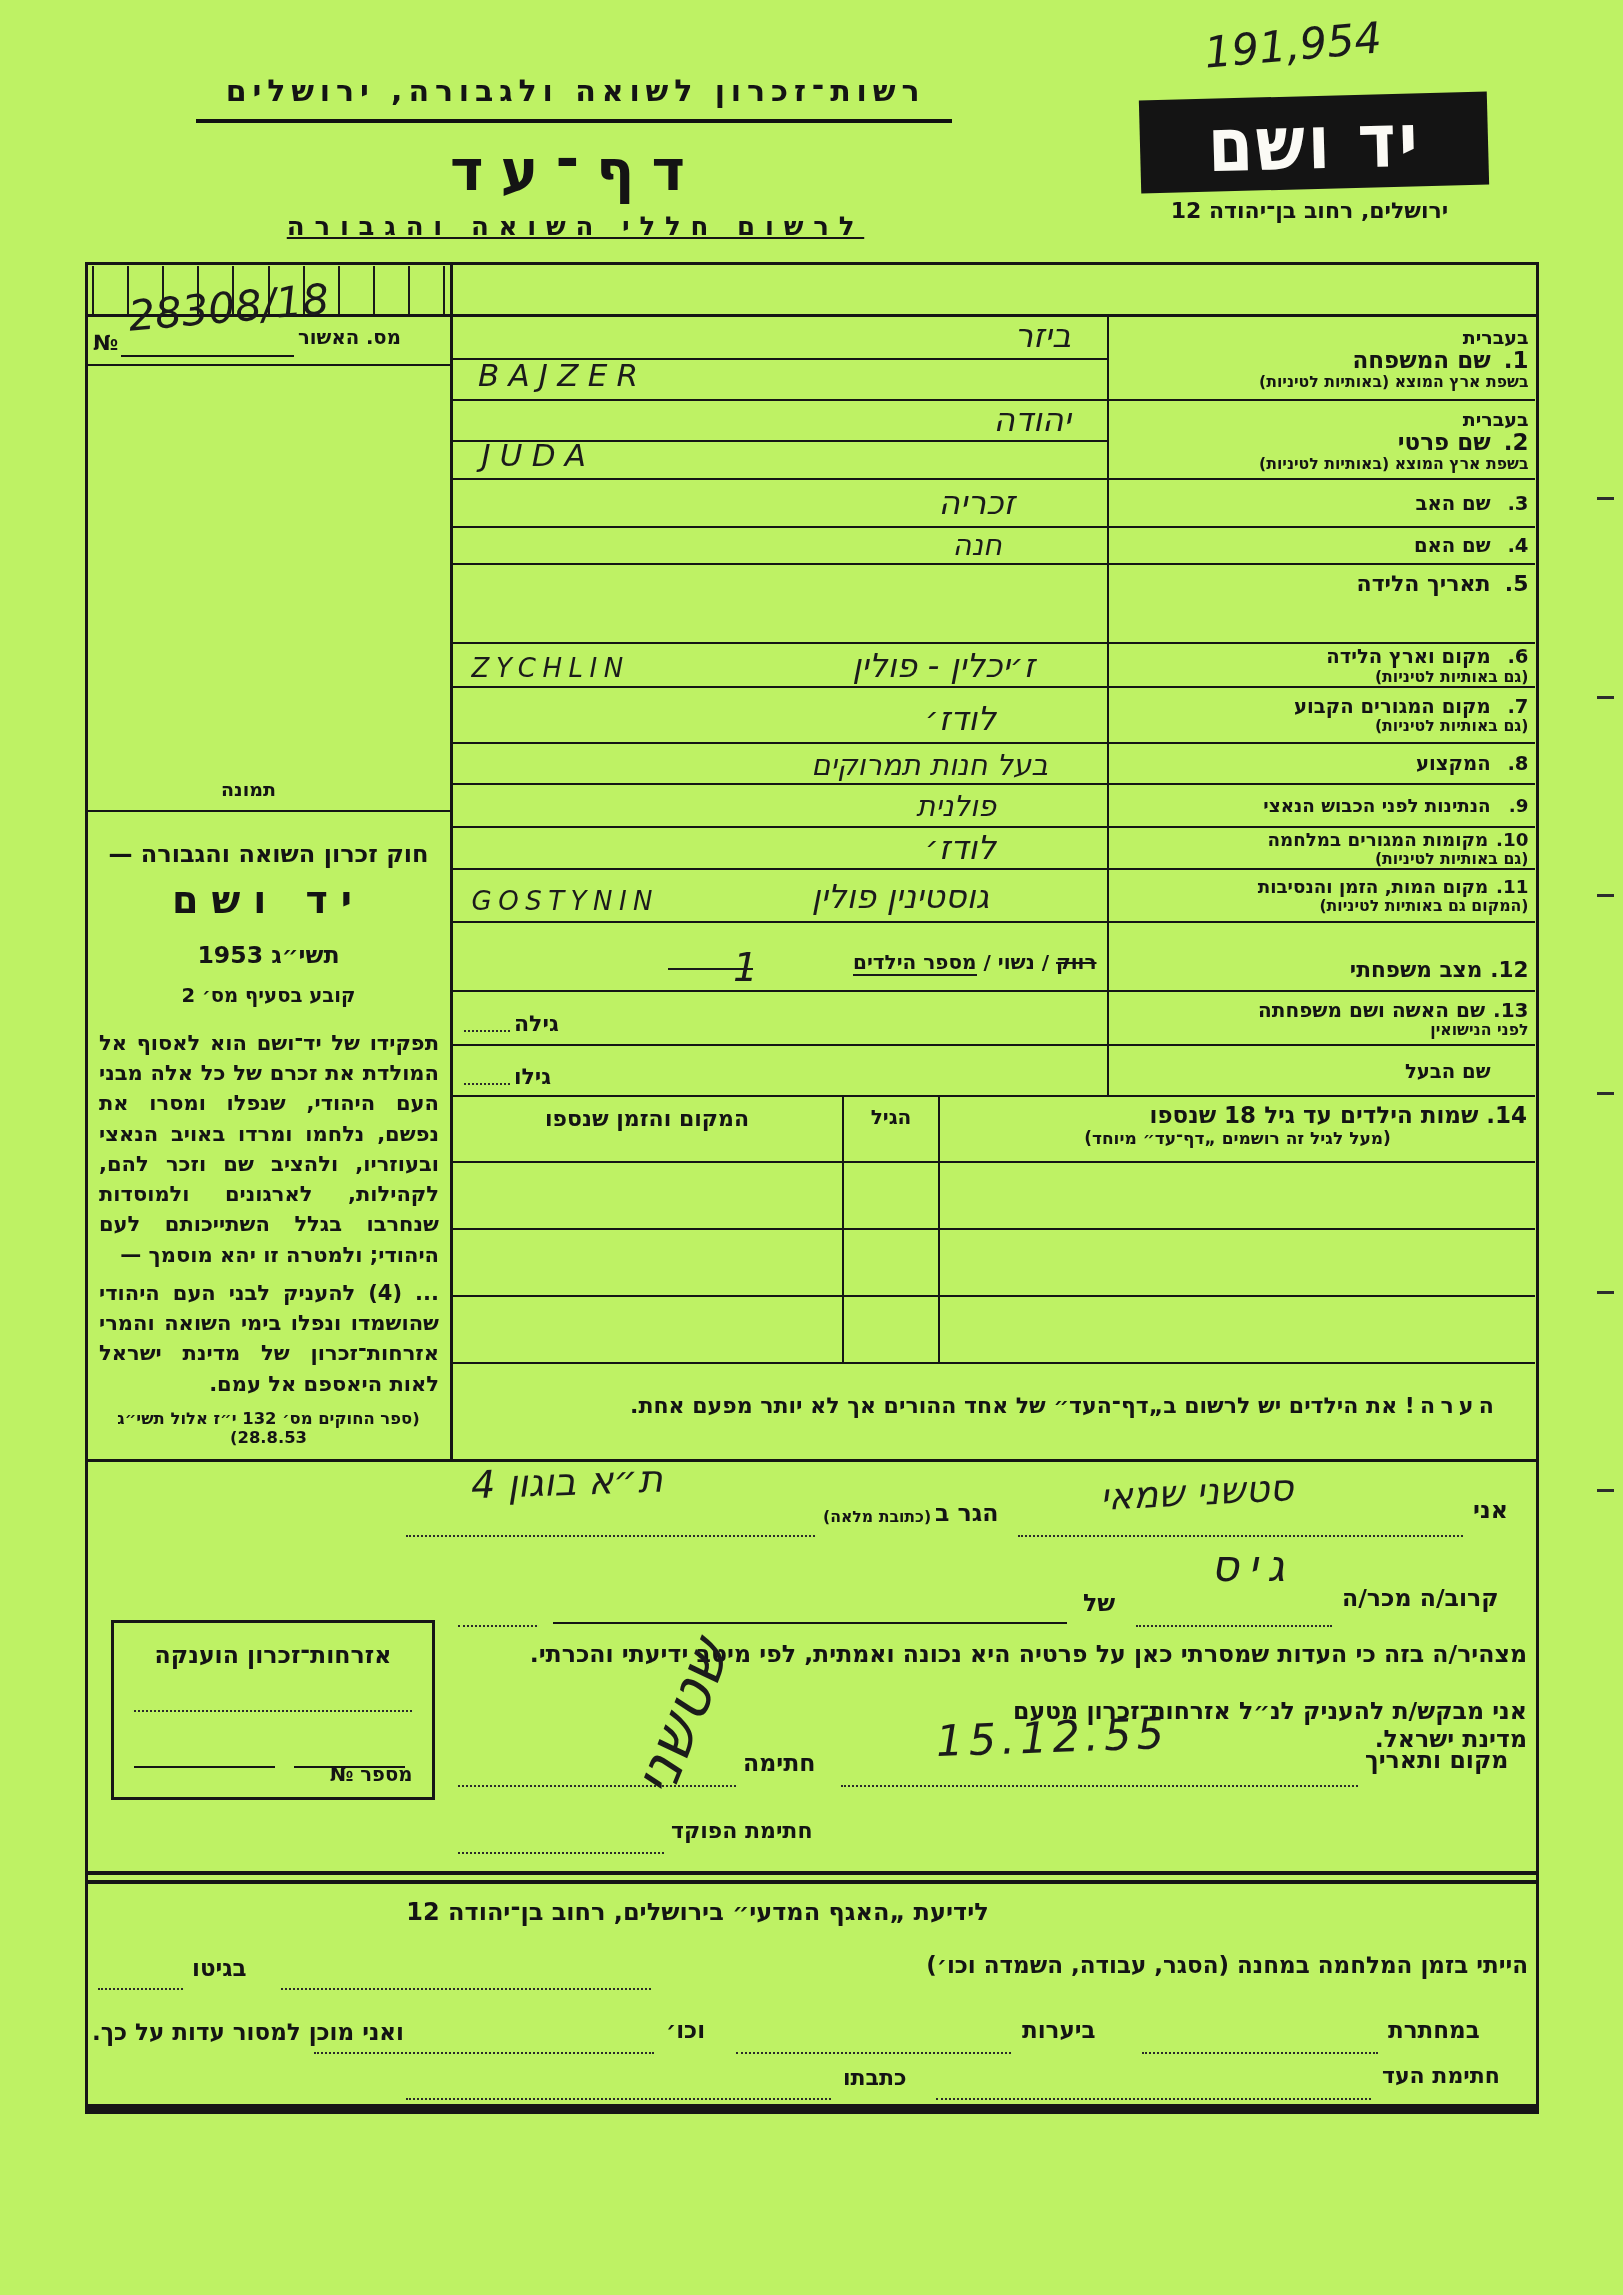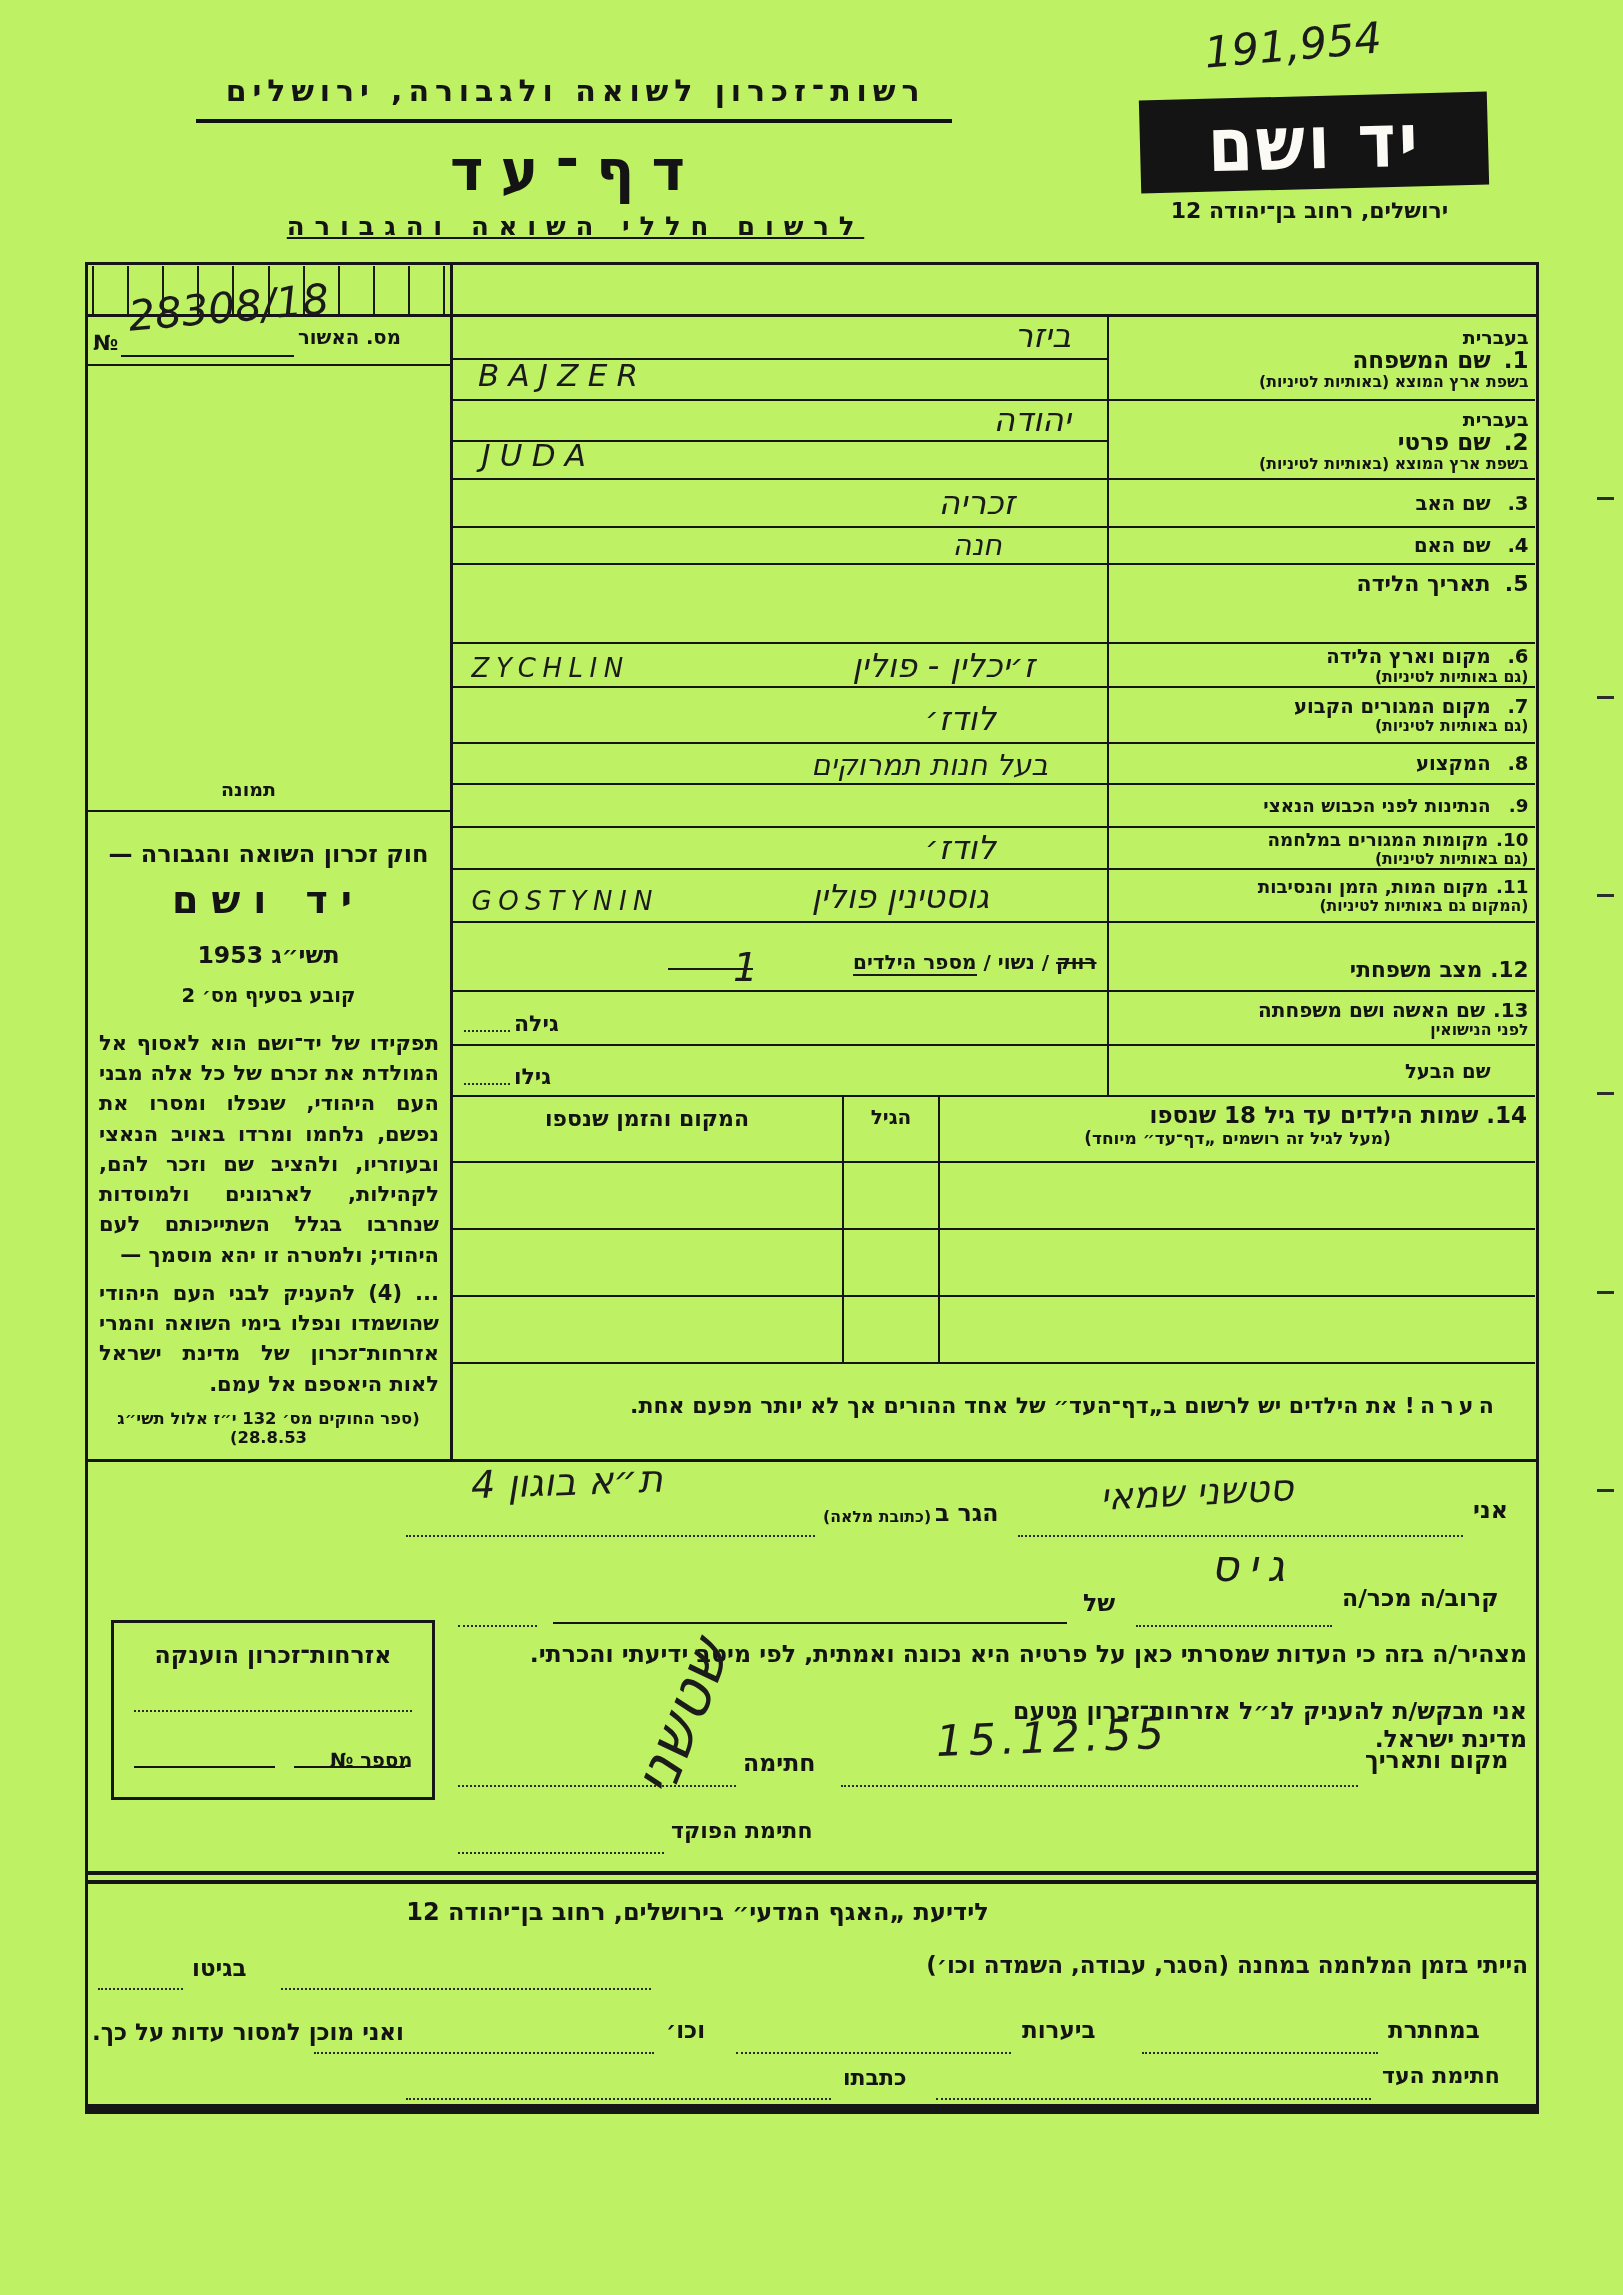--- a/index.html
+++ b/index.html
@@ -221,20 +221,23 @@
       </div>
     </div>
 
     <div class="row" style="height:43px;">
       <div class="lbl sm">
         <span class="main" style="font-size:18.3px;">
             <span class="num">9.</span>
             <span>הנתינות לפני הכבוש הנאצי</span>
           </span>
       </div>
+      <div class="val">
+        <span class="hv hand" style="right:111px;bottom:2.6px;font-size:29px;">פולנית</span>
+      </div>
     </div>
 
     <div class="row" style="height:42px;">
       <div class="lbl sm">
         <span class="main" style="font-size:18.3px;">
             <span class="num">10.</span>
             <span>מקומות המגורים במלחמה</span>
           </span>
         <span class="below">(גם באותיות לטיניות)</span>
       </div>
@@ -365,21 +368,21 @@
     <span class="hand" style="display:inline-block;font-size:60px;transform:rotate(-68deg) translate(-39px,26px);">שטשני</span>
   </div>
   <div class="b plabel" style="left:671px;top:1818px;font-size:22px;">חתימת הפוקד</div>
   <div class="b dot" style="left:458px;top:1849px;width:206px;"></div>
 
   <div class="b" id="stamp">
     <div style="text-align:center;margin-top:18.3px;font-size:23.6px;font-weight:700;">אזרחות־זכרון הוענקה</div>
     <div class="dot" style="position:absolute;left:19.6px;right:19.6px;top:84px;"></div>
     <div class="line" style="position:absolute;left:19.6px;top:143px;width:141px;"></div>
     <div class="line" style="position:absolute;left:180px;top:143px;width:111px;"></div>
-    <div style="position:absolute;right:19.6px;bottom:25px;font-size:19.6px;font-weight:700;">
+    <div style="position:absolute;right:19.6px;bottom:11px;font-size:19.6px;font-weight:700;">
       <span>מספר</span>
       <span>№</span>
     </div>
   </div>
 
   <div class="b line" style="left:88px;top:1871px;width:1450px;height:3.9px;"></div>
   <div class="b line" style="left:88px;top:1880px;width:1450px;height:3.9px;"></div>
 
   <div class="b bold" style="left:406px;top:1898px;width:583px;text-align:center;font-size:24px;">לידיעת „האגף המדעי״ בירושלים, רחוב בן־יהודה 12</div>
   <div class="b bold" style="left:661px;top:1952px;width:867px;text-align:right;font-size:23px;">הייתי בזמן המלחמה במחנה (הסגר, עבודה, השמדה וכו׳)</div>

